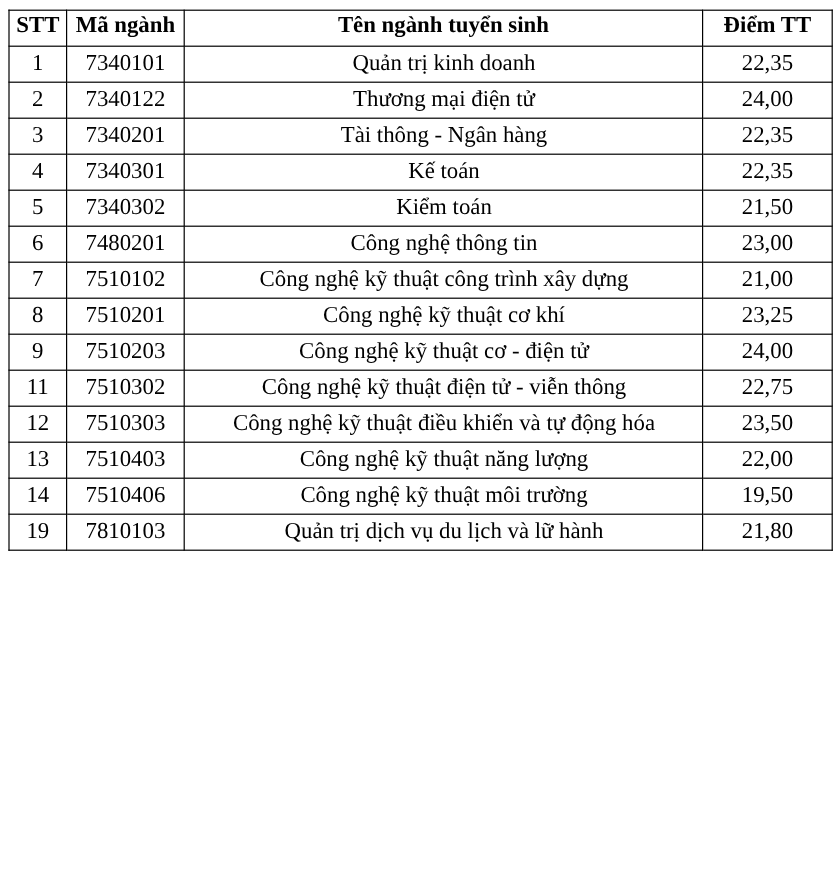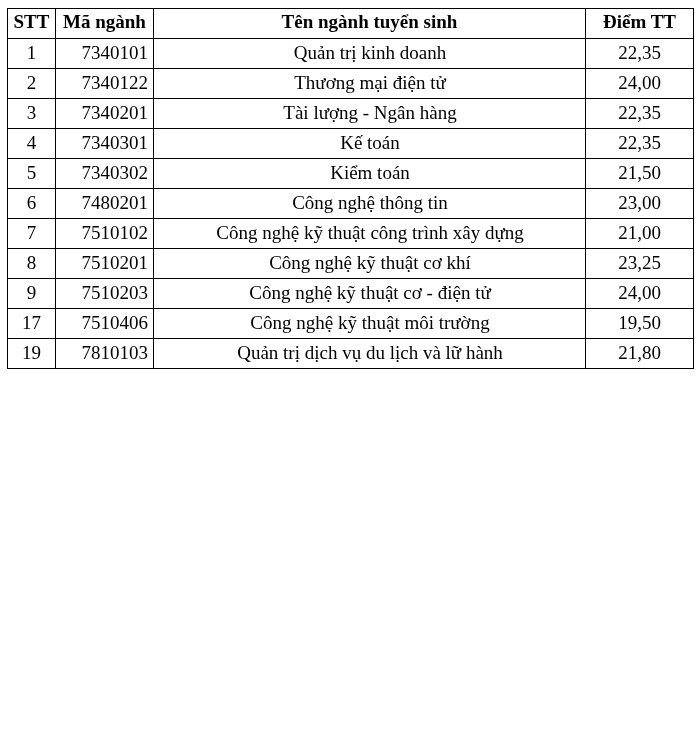--- a/index.html
+++ b/index.html
@@ -47,21 +47,21 @@
   }
   .col-stt   { width: 48px;  text-align: center; }
   .col-code  { width: 98px;  text-align: center; }
   .col-name  { width: 432px; text-align: left; }
   .col-score { width: 108px; text-align: center; }
 
   thead .col-name { text-align: center; }
   thead .col-score { text-align: center; }
 
   tbody td.cell-stt { text-align: center; }
-  tbody td.cell-code { text-align: right; }
+  tbody td.cell-code { text-align: center; }
   tbody td.cell-name { text-align: center; padding-left: 6px; }
   tbody td.cell-score { text-align: center; font-family: Liberation Serif, serif; }
 </style>
 </head>
 <body>
 
 <div class="page">
   <table class="score-table">
     <thead>
       <tr>
@@ -80,21 +80,21 @@
         </tr>
         <tr>
           <td class="cell-stt col-stt">2</td>
           <td class="cell-code col-code">7340122</td>
           <td class="cell-name col-name">Thương mại điện tử</td>
           <td class="cell-score col-score">24,00</td>
         </tr>
         <tr>
           <td class="cell-stt col-stt">3</td>
           <td class="cell-code col-code">7340201</td>
-          <td class="cell-name col-name">Tài lượng - Ngân hàng</td>
+          <td class="cell-name col-name">Tài thông - Ngân hàng</td>
           <td class="cell-score col-score">22,35</td>
         </tr>
         <tr>
           <td class="cell-stt col-stt">4</td>
           <td class="cell-code col-code">7340301</td>
           <td class="cell-name col-name">Kế toán</td>
           <td class="cell-score col-score">22,35</td>
         </tr>
         <tr>
           <td class="cell-stt col-stt">5</td>
@@ -120,21 +120,39 @@
           <td class="cell-name col-name">Công nghệ kỹ thuật cơ khí</td>
           <td class="cell-score col-score">23,25</td>
         </tr>
         <tr>
           <td class="cell-stt col-stt">9</td>
           <td class="cell-code col-code">7510203</td>
           <td class="cell-name col-name">Công nghệ kỹ thuật cơ - điện tử</td>
           <td class="cell-score col-score">24,00</td>
         </tr>
         <tr>
-          <td class="cell-stt col-stt">17</td>
+          <td class="cell-stt col-stt">11</td>
+          <td class="cell-code col-code">7510302</td>
+          <td class="cell-name col-name">Công nghệ kỹ thuật điện tử - viễn thông</td>
+          <td class="cell-score col-score">22,75</td>
+        </tr>
+        <tr>
+          <td class="cell-stt col-stt">12</td>
+          <td class="cell-code col-code">7510303</td>
+          <td class="cell-name col-name">Công nghệ kỹ thuật điều khiển và tự động hóa</td>
+          <td class="cell-score col-score">23,50</td>
+        </tr>
+        <tr>
+          <td class="cell-stt col-stt">13</td>
+          <td class="cell-code col-code">7510403</td>
+          <td class="cell-name col-name">Công nghệ kỹ thuật năng lượng</td>
+          <td class="cell-score col-score">22,00</td>
+        </tr>
+        <tr>
+          <td class="cell-stt col-stt">14</td>
           <td class="cell-code col-code">7510406</td>
           <td class="cell-name col-name">Công nghệ kỹ thuật môi trường</td>
           <td class="cell-score col-score">19,50</td>
         </tr>
         <tr>
           <td class="cell-stt col-stt">19</td>
           <td class="cell-code col-code">7810103</td>
           <td class="cell-name col-name">Quản trị dịch vụ du lịch và lữ hành</td>
           <td class="cell-score col-score">21,80</td>
         </tr>

